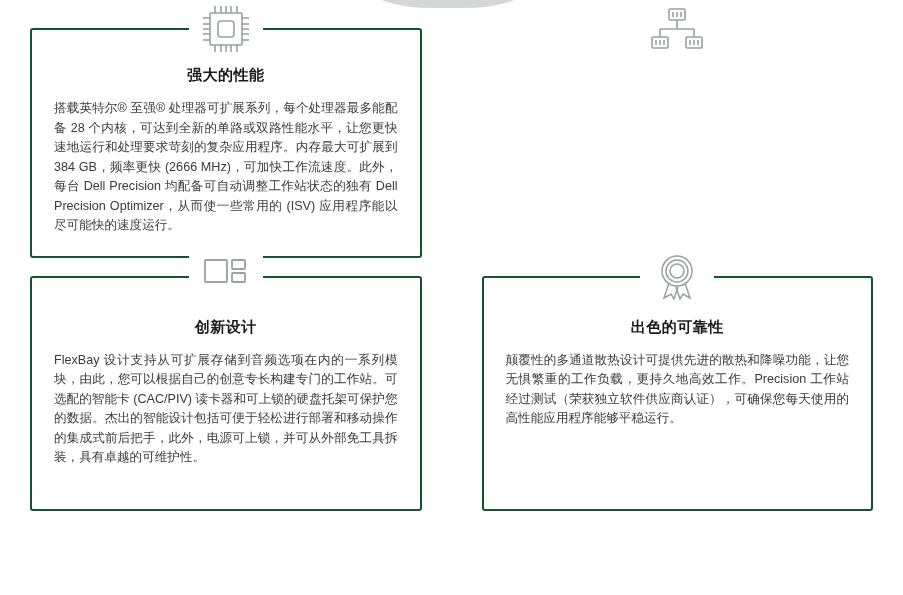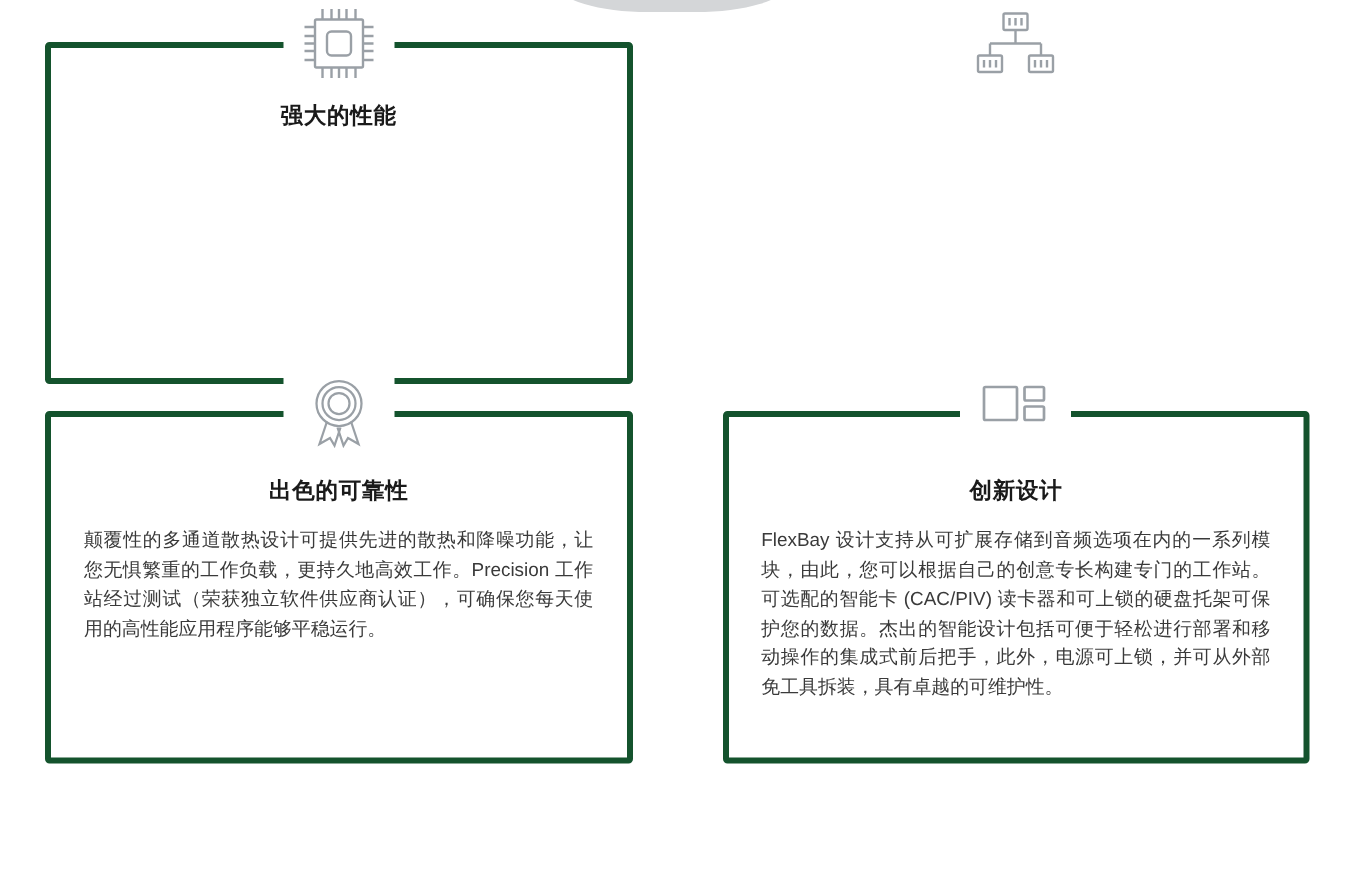--- a/index.html
+++ b/index.html
@@ -45,21 +45,21 @@
 
   .cell {
     width: 451.5px;
     box-sizing: border-box;
     position: relative;
     padding-bottom: 18px;
   }
 
   .card {
     margin: 0 30px;
-    border: 4px solid #14532d;
+    border: 2px solid #14532d;
     border-radius: 3px;
     background: #ffffff;
     min-height: 228px;
     box-sizing: border-box;
     padding: 36px 22px 20px 22px;
   }
   .cell.row2 .card {
     min-height: 235px;
     padding-top: 40px;
   }
@@ -137,20 +137,21 @@
             <line x1="47" y1="26" x2="54" y2="26"></line>
             <line x1="47" y1="31" x2="54" y2="31"></line>
             <line x1="47" y1="36" x2="54" y2="36"></line>
             <line x1="47" y1="42" x2="54" y2="42"></line>
           </g>
         </svg>
       </div>
     </div>
     <div class="card">
       <div class="card-title">强大的性能</div>
+      <div class="card-body">搭载英特尔® 至强®  处理器可扩展系列，每个处理器最多能配备 28 个内核，可达到全新的单路或双路性能水平，让您更快速地运行和处理要求苛刻的复杂应用程序。内存最大可扩展到 384 GB，频率更快 (2666 MHz)，可加快工作流速度。此外，每台 Dell Precision 均配备可自动调整工作站状态的独有 Dell Precision Optimizer，从而使一些常用的 (ISV) 应用程序能以尽可能快的速度运行。</div>
     </div>
   </div>
 
   <div class="cell">
     <div class="icon-wrap">
       <div class="icon-box">
         <svg width="58" height="52" viewBox="0 0 58 52" aria-hidden="true">
           <g stroke="#9aa0a6" stroke-width="1.6" fill="none">
             <rect x="21" y="6" width="16" height="11" rx="1"></rect>
             <rect x="4" y="34" width="16" height="11" rx="1"></rect>
@@ -170,48 +171,48 @@
             <line x1="50" y1="37" x2="50" y2="42"></line>
           </g>
         </svg>
       </div>
     </div>
   </div>
 
   <div class="cell row2">
     <div class="icon-wrap">
       <div class="icon-box">
+        <svg width="56" height="46" viewBox="0 0 56 46" aria-hidden="true">
+          <g stroke="#9aa0a6" stroke-width="1.8" fill="none">
+            <rect x="7" y="6" width="22" height="22" rx="1"></rect>
+            <rect x="34" y="6" width="13" height="9" rx="1"></rect>
+            <rect x="34" y="19" width="13" height="9" rx="1"></rect>
+          </g>
+        </svg>
+      </div>
+    </div>
+    <div class="card">
+      <div class="card-title">创新设计</div>
+      <div class="card-body">FlexBay 设计支持从可扩展存储到音频选项在内的一系列模块，由此，您可以根据自己的创意专长构建专门的工作站。可选配的智能卡 (CAC/PIV) 读卡器和可上锁的硬盘托架可保护您的数据。杰出的智能设计包括可便于轻松进行部署和移动操作的集成式前后把手，此外，电源可上锁，并可从外部免工具拆装，具有卓越的可维护性。</div>
+    </div>
+  </div>
+
+  <div class="cell row2">
+    <div class="icon-wrap">
+      <div class="icon-box">
         <svg width="56" height="56" viewBox="0 0 56 56" aria-hidden="true">
           <g stroke="#9aa0a6" stroke-width="1.5" fill="none">
             <circle cx="28" cy="22" r="15"></circle>
             <circle cx="28" cy="22" r="11"></circle>
             <circle cx="28" cy="22" r="7"></circle>
             <path d="M20 34 L15 49 L22 45 L25 50 L29 38"></path>
             <path d="M36 34 L41 49 L34 45 L31 50 L27 38"></path>
           </g>
         </svg>
       </div>
     </div>
     <div class="card">
       <div class="card-title">出色的可靠性</div>
       <div class="card-body">颠覆性的多通道散热设计可提供先进的散热和降噪功能，让您无惧繁重的工作负载，更持久地高效工作。Precision 工作站经过测试（荣获独立软件供应商认证），可确保您每天使用的高性能应用程序能够平稳运行。</div>
     </div>
   </div>
 
-  <div class="cell row2">
-    <div class="icon-wrap">
-      <div class="icon-box">
-        <svg width="56" height="46" viewBox="0 0 56 46" aria-hidden="true">
-          <g stroke="#9aa0a6" stroke-width="1.8" fill="none">
-            <rect x="7" y="6" width="22" height="22" rx="1"></rect>
-            <rect x="34" y="6" width="13" height="9" rx="1"></rect>
-            <rect x="34" y="19" width="13" height="9" rx="1"></rect>
-          </g>
-        </svg>
-      </div>
-    </div>
-    <div class="card">
-      <div class="card-title">创新设计</div>
-      <div class="card-body">FlexBay 设计支持从可扩展存储到音频选项在内的一系列模块，由此，您可以根据自己的创意专长构建专门的工作站。可选配的智能卡 (CAC/PIV) 读卡器和可上锁的硬盘托架可保护您的数据。杰出的智能设计包括可便于轻松进行部署和移动操作的集成式前后把手，此外，电源可上锁，并可从外部免工具拆装，具有卓越的可维护性。</div>
-    </div>
-  </div>
-
 </div>
 
 </body></html>

